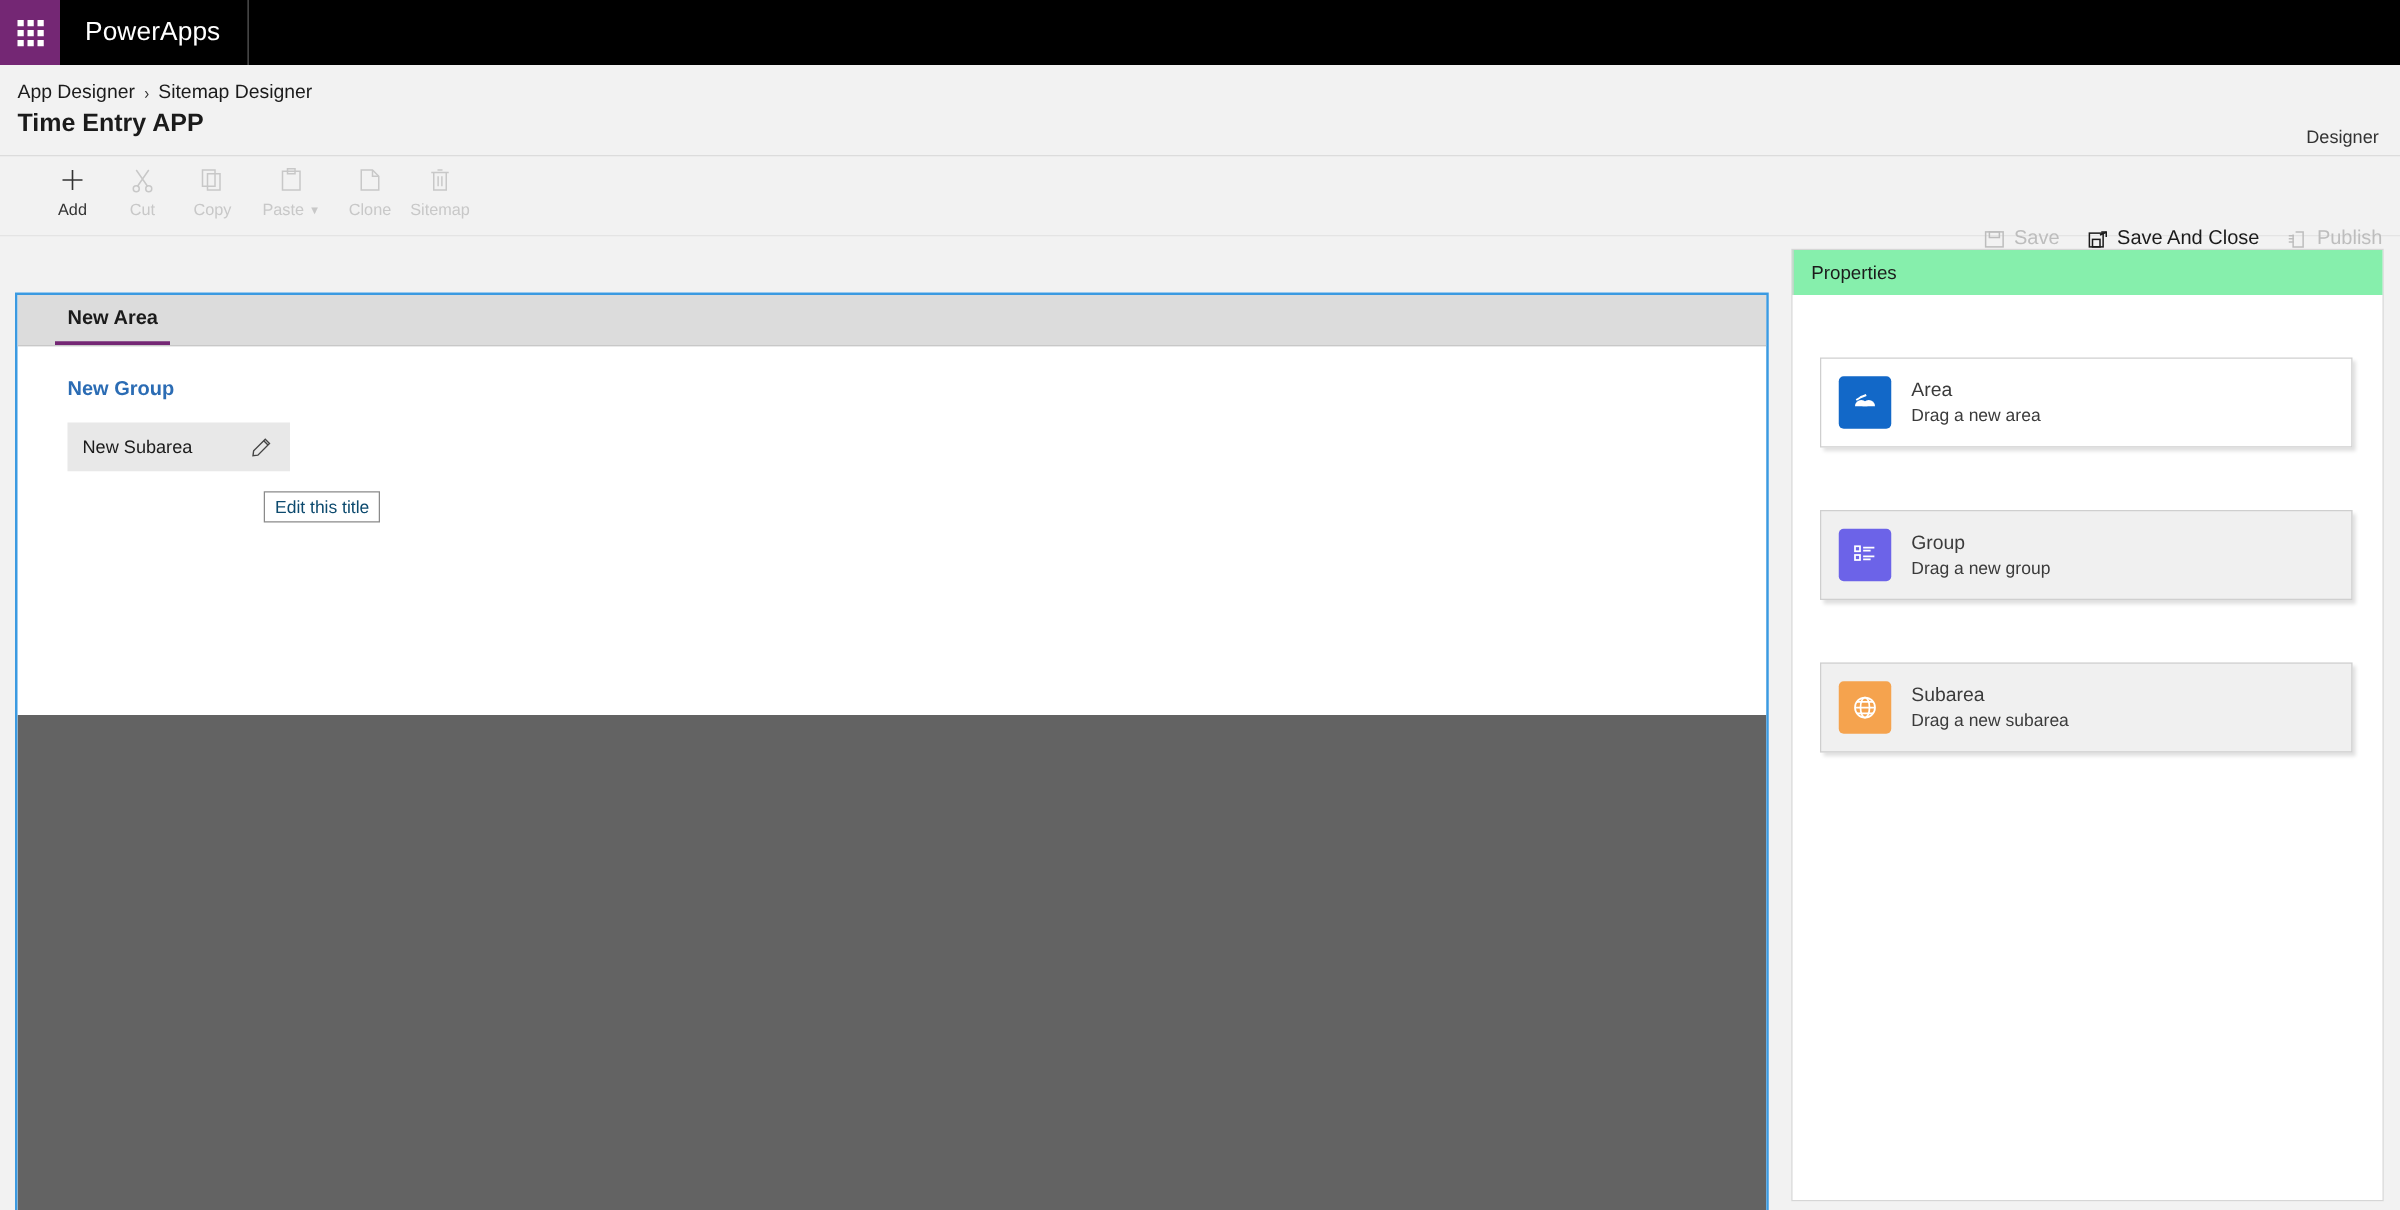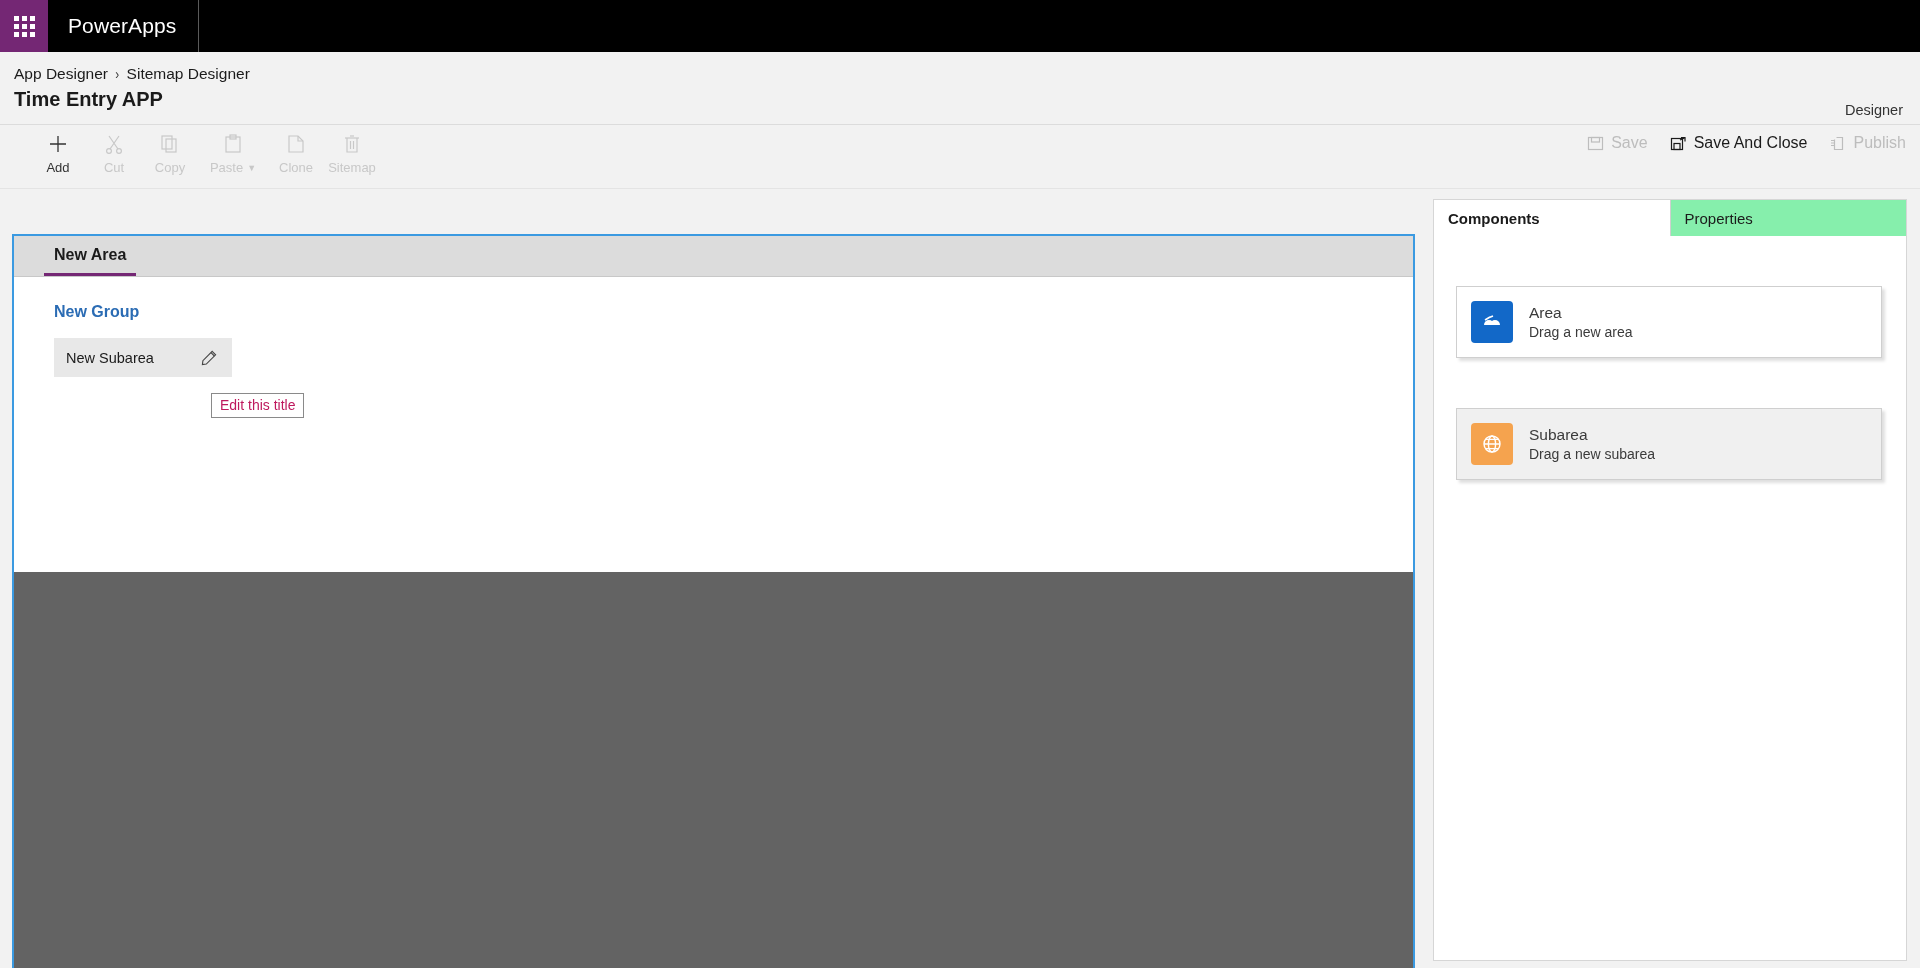--- a/index.html
+++ b/index.html
@@ -93,20 +93,21 @@
   .hdr-btn {
     display: flex;
     align-items: center;
     gap: 7px;
     font-size: 16px;
     color: #1b1b1b;
     cursor: pointer;
     background: none; border: none;
     padding: 0;
     font-family: inherit;
+    margin-top: 48px;
   }
   .hdr-btn.disabled { color: #bdbdbd; cursor: default; }
   .hdr-btn svg { display: block; }
 
   
   .toolbar {
     height: 64px;
     background: #f2f2f2;
     display: flex;
     align-items: flex-start;
@@ -192,21 +193,21 @@
   }
   .pencil { width: 18px; height: 18px; color: #444; cursor: pointer; display: block; }
   .tooltip {
     margin-left: 157px;
     margin-top: 16px;
     display: inline-block;
     background: #ffffff;
     border: 1px solid #8a8a8a;
     padding: 3px 8px 4px;
     font-size: 14px;
-    color: #be185d;
+    color: #0c4a6e;
     white-space: nowrap;
   }
   .canvas-shade {
     position: absolute;
     left: 0; right: 0;
     top: 336px;
     bottom: 0;
     background: #636363;
   }
 
@@ -414,40 +415,52 @@
 
       <div class="tooltip">Edit this title</div>
     </div>
 
     <div class="canvas-shade"></div>
   </div>
 
   <div class="side-panel">
 
     <div class="panel-tabs">
-      <div class="panel-tab active">Components</div>
       <div class="panel-tab inactive">Properties</div>
     </div>
 
     <div class="card-list">
 
       <div class="comp-card white">
         <div class="comp-ico" style="background:#1268c8">
           <svg width="26" height="26" viewBox="0 0 26 26" fill="none" stroke="#ffffff" stroke-width="1.5">
             <path d="M5 16 a5 5 0 0 1 10 0 z" fill="#ffffff" stroke="none"></path>
             <path d="M11 16 a5 5 0 0 1 10 0 z" fill="#ffffff" stroke="none"></path>
             <path d="M6 11 l5 -3 M9 9 l5 -2" stroke="#ffffff" stroke-width="1.6"></path>
           </svg>
         </div>
         <div class="comp-text">
           <div class="comp-name">Area</div>
           <div class="comp-desc">Drag a new area</div>
         </div>
       </div>
 
+      <div class="comp-card grey">
+        <div class="comp-ico" style="background:#6c63e8">
+          <svg width="26" height="26" viewBox="0 0 26 26" fill="none" stroke="#ffffff" stroke-width="1.4">
+            <rect x="5" y="6" width="4" height="4"></rect>
+            <rect x="5" y="13" width="4" height="4"></rect>
+            <path d="M11.5 7 h9 M11.5 9.5 h6 M11.5 14 h9 M11.5 16.5 h6"></path>
+          </svg>
+        </div>
+        <div class="comp-text">
+          <div class="comp-name">Group</div>
+          <div class="comp-desc">Drag a new group</div>
+        </div>
+      </div>
 
       <div class="comp-card grey">
         <div class="comp-ico" style="background:#f5a34e">
           <svg width="26" height="26" viewBox="0 0 26 26" fill="none" stroke="#ffffff" stroke-width="1.4">
             <circle cx="13" cy="13" r="8"></circle>
             <ellipse cx="13" cy="13" rx="3.6" ry="8"></ellipse>
             <path d="M5 13 h16 M6.4 8.4 h13.2 M6.4 17.6 h13.2"></path>
           </svg>
         </div>
         <div class="comp-text">

